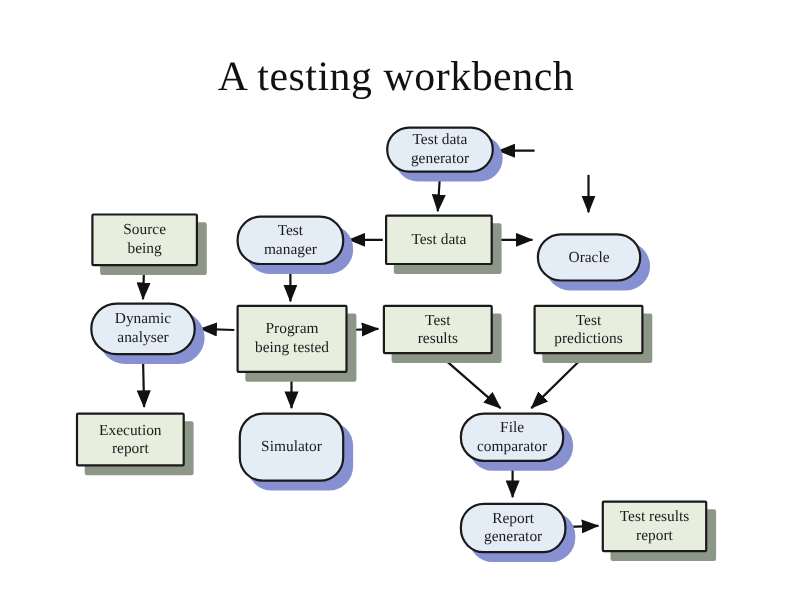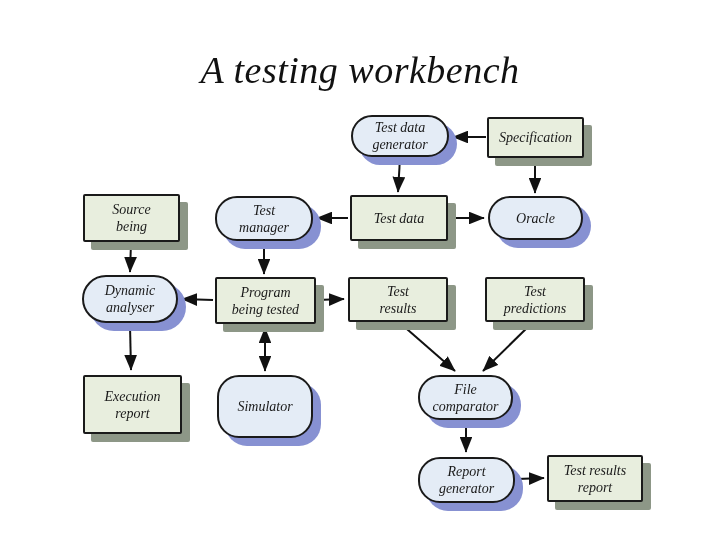--- a/index.html
+++ b/index.html
@@ -3,21 +3,20 @@
 <meta charset="utf-8">
 <style>
   html, body { margin: 0; padding: 0; }
   .slide {
     position: relative;
     width: 720px;
     height: 540px;
     background: var(--background, #ffffff);
     overflow: hidden;
     font-family: "Liberation Serif", "DejaVu Serif", serif;
-    font-style: italic;
   }
   .slide-title {
     position: absolute;
     left: 0; right: 0; top: 48px;
     margin: 0;
     text-align: center;
     font-size: 38px;
     font-weight: 400;
     color: var(--title-text, #111111);
     letter-spacing: 0.5px;
@@ -81,63 +80,60 @@
       <line x1="532" y1="323" x2="483" y2="371" marker-end="url(#ah)"></line>
       <line x1="466" y1="422" x2="466" y2="452" marker-end="url(#ah)"></line>
       <line x1="517" y1="479" x2="544" y2="478" marker-end="url(#ah)"></line>
     </svg>
 
     <div class="node tool" style="left:351px; top:115px; width:98px; height:42px; border-radius:21px;">
       <span>Test data
 generator</span>
     </div>
 
-    <div class="node artifact" style="left:487px; top:117px; width:97px; height:41px;">
-      <span>Specification</span>
-    </div>
 
     <div class="node artifact" style="left:83px; top:194px; width:97px; height:48px;">
       <span>Source
 being</span>
     </div>
 
     <div class="node tool" style="left:215px; top:196px; width:98px; height:45px;">
       <span>Test
 manager</span>
     </div>
 
     <div class="node artifact" style="left:350px; top:195px; width:98px; height:46px;">
       <span>Test data</span>
     </div>
 
-    <div class="node tool" style="left:488px; top:196px; width:95px; height:44px;justify-content:center;">
+    <div class="node tool" style="left:488px; top:212px; width:95px; height:44px;justify-content:center;">
       <span>Oracle</span>
     </div>
 
     <div class="node tool" style="left:82px; top:275px; width:96px; height:48px; border-radius:24px;justify-content:center;">
       <span>Dynamic
 analyser</span>
     </div>
 
-    <div class="node artifact" style="left:215px; top:277px; width:101px; height:47px;">
+    <div class="node artifact" style="left:215px; top:277px; width:101px; height:62px;">
       <span>Program
 being tested</span>
     </div>
 
     <div class="node artifact" style="left:348px; top:277px; width:100px; height:45px;">
       <span>Test
 results</span>
     </div>
 
     <div class="node artifact" style="left:485px; top:277px; width:100px; height:45px;">
       <span>Test
 predictions</span>
     </div>
 
-    <div class="node artifact" style="left:83px; top:375px; width:99px; height:59px;">
+    <div class="node artifact" style="left:69px; top:375px; width:99px; height:49px;">
       <span>Execution
 report</span>
     </div>
 
     <div class="node tool" style="left:217px; top:375px; width:96px; height:63px;">
       <span>Simulator</span>
     </div>
 
     <div class="node tool" style="left:418px; top:375px; width:95px; height:45px;text-align:center;">
       <span>File

